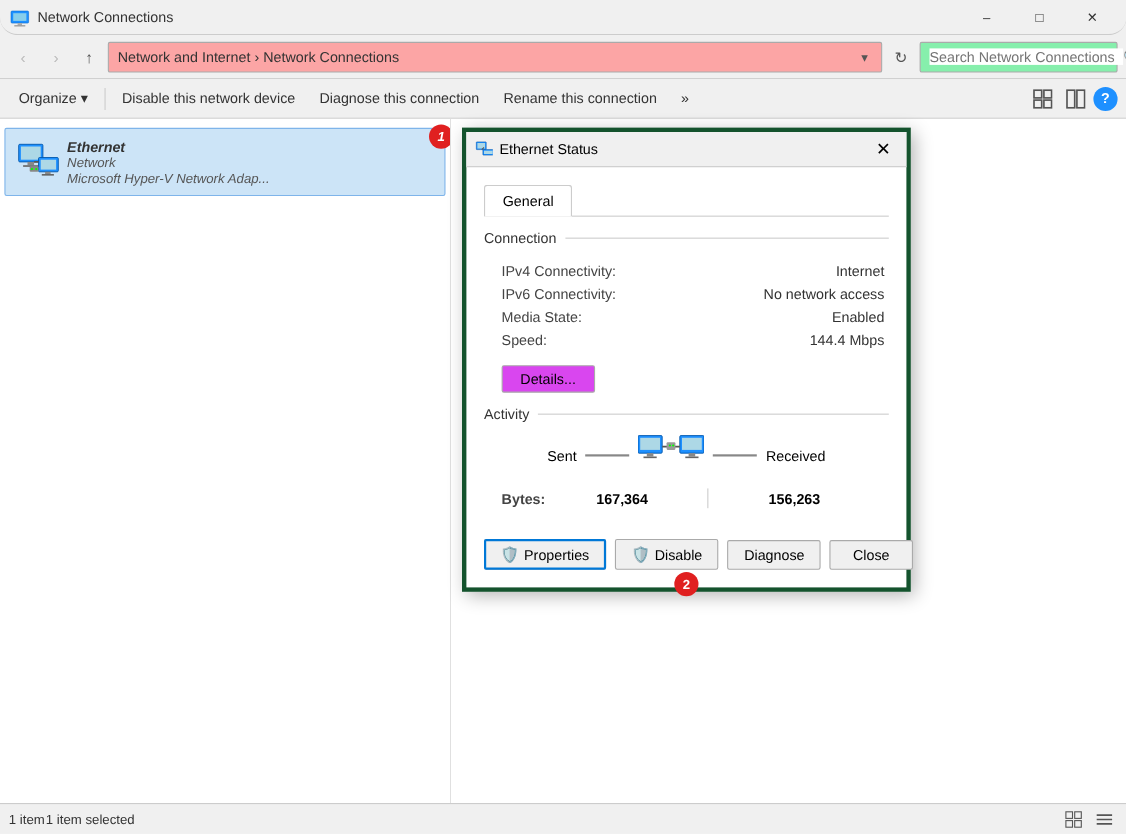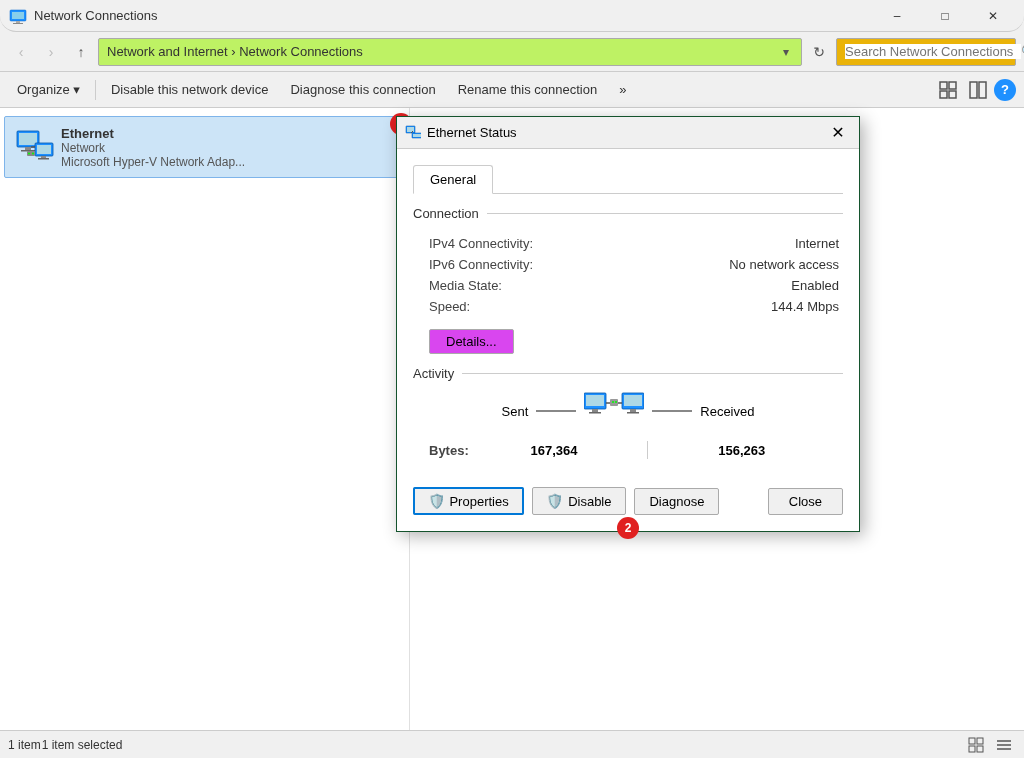--- a/index.html
+++ b/index.html
@@ -24,29 +24,29 @@
       display: flex; align-items: center; background: #f0f0f0; height: 40px;
       padding: 0 8px; border-bottom: 1px solid #ccc; gap: 4px;
     }
     .nav-btn {
       width: 26px; height: 26px; border: 1px solid transparent; background: transparent;
       cursor: pointer; display: flex; align-items: center; justify-content: center;
       font-size: 14px; color: #555; border-radius: 2px;
     }
     .nav-btn.disabled { color: #bbb; cursor: default; }
     .address-input {
-      flex: 1; height: 28px; border: 1px solid #aaa; background: #bef264;
+      flex: 1; height: 28px; border: 1px solid #aaa; background: #fca5a5;
       padding: 0 8px; font-size: 13px; display: flex; align-items: center;
       border-radius: 2px; position: relative;
     }
     .address-input-text { flex: 1; font-size: 13px; color: #333; }
     .address-chevron { color: #555; font-size: 12px; margin: 0 4px; cursor: pointer; }
     .address-refresh { width: 26px; height: 26px; border: 1px solid transparent; background: transparent; cursor: pointer; display: flex; align-items: center; justify-content: center; font-size: 14px; color: #555; }
     .search-box {
-      width: 180px; height: 28px; border: 1px solid #aaa; background: #eab308;
+      width: 180px; height: 28px; border: 1px solid #aaa; background: #86efac;
       padding: 0 8px; font-size: 13px; display: flex; align-items: center; border-radius: 2px;
     }
     .search-input { border: none; outline: none; flex: 1; font-size: 13px; color: #999; }
     .search-icon { color: #555; font-size: 13px; }
 
     
     .toolbar {
       display: flex; align-items: center; background: #f0f0f0; height: 36px;
       padding: 0 8px; border-bottom: 1px solid #ccc; gap: 4px;
     }
@@ -69,21 +69,21 @@
       background: white; position: relative;
     }
 
     
     .file-pane {
       width: 410px; background: white; border-right: 1px solid #e0e0e0;
       padding: 8px 4px; overflow-y: auto;
     }
     .file-item {
       display: flex; align-items: center; padding: 6px 8px;
-      cursor: pointer; border-radius: 2px; position: relative;
+      cursor: pointer; border-radius: 2px; position: relative; font-style: italic;
     }
     .file-item.selected { background: #cce4f7; border: 1px solid #7eb4ea; }
     .file-item-info { flex: 1; }
     .file-item-name { font-weight: 600; font-size: 13px; color: #333; }
     .file-item-subtitle { font-size: 12px; color: #555; }
     .file-item-desc { font-size: 12px; color: #555; }
     .badge-circle {
       position: absolute; right: -8px; top: -4px;
       width: 22px; height: 22px; background: #e02020; border-radius: 50%;
       color: white; font-size: 12px; font-weight: bold;
@@ -104,22 +104,22 @@
     }
     .status-bar-right { margin-left: auto; display: flex; gap: 4px; }
     .status-view-btn { width: 24px; height: 24px; border: none; background: transparent; cursor: pointer; display: flex; align-items: center; justify-content: center; }
 
     
     .dialog-overlay {
       position: absolute; top: 0; left: 0; right: 0; bottom: 28px;
       pointer-events: none;
     }
     .dialog {
-      position: absolute; top: 8px; left: 396px;
-      width: 464px; background: white; border: 1px solid #14532d;
+      position: absolute; top: 8px; left: 420px;
+      width: 408px; background: white; border: 4px solid #14532d;
       box-shadow: 4px 4px 16px rgba(0,0,0,0.3);
       pointer-events: all;
     }
     .dialog-title-bar {
       display: flex; align-items: center; background: #f0f0f0;
       height: 32px; padding: 0 8px; border-bottom: 1px solid #ccc;
     }
     .dialog-title-icon { margin-right: 6px; font-size: 14px; }
     .dialog-title-text { flex: 1; font-size: 13px; }
     .dialog-close-btn {

